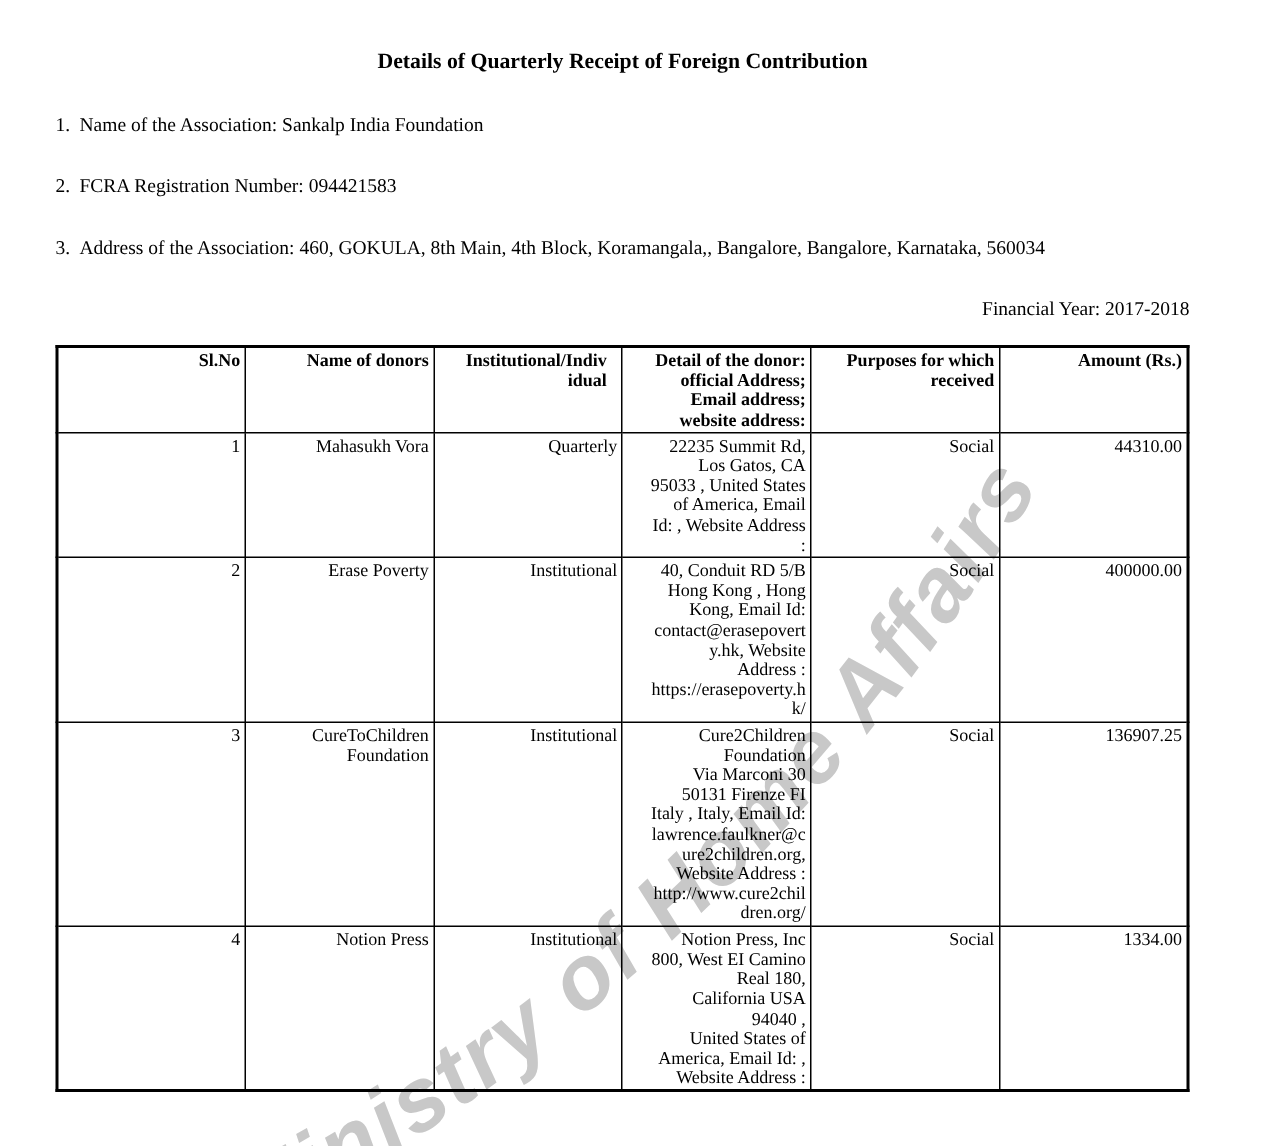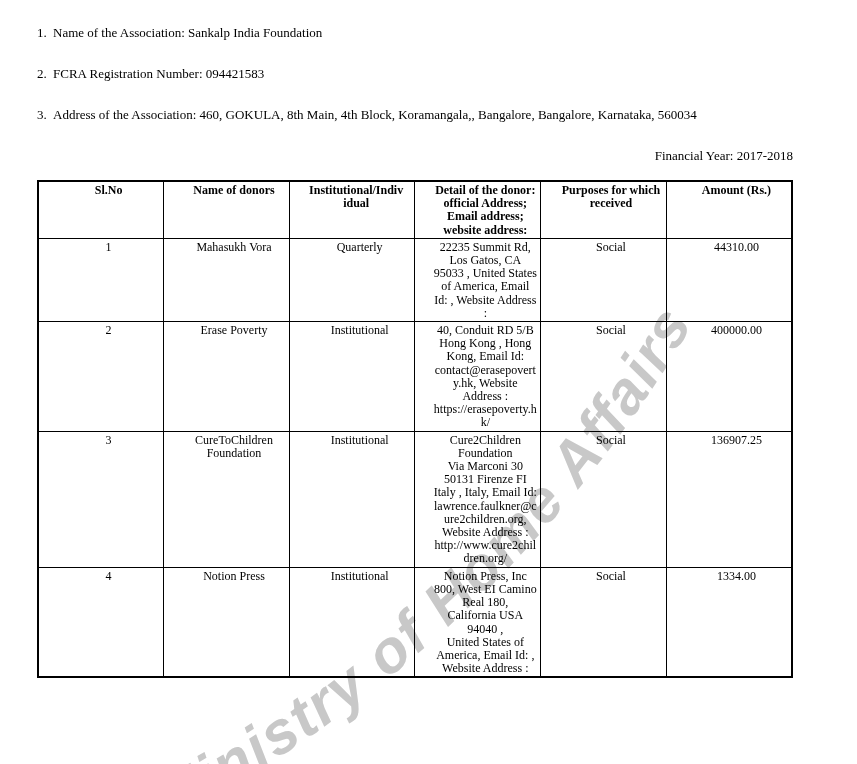--- a/index.html
+++ b/index.html
@@ -53,21 +53,21 @@
   table.donors {
     margin-top: 16px;
     width: 756px;
     table-layout: fixed;
     border-collapse: collapse;
     border: 2px solid #000000;
   }
   table.donors th, table.donors td {
     border: 1px solid #000000;
     vertical-align: top;
-    text-align: center;
+    text-align: right;
     padding: 2px 3px 1px 18px;
     font-size: 12px;
     line-height: 13.2px;
     white-space: pre-line;
     overflow-wrap: break-word;
     word-wrap: break-word;
   }
   table.donors th { font-weight: bold; }
   
   table.donors th:nth-child(3) { padding-right: 10px; margin-left: 32px; }
@@ -86,20 +86,21 @@
     <defs>
       <path id="wm-arc" d="M 165 823 A 1290 1290 0 0 0 738 239" fill="none"></path>
     </defs>
     <text class="wm-text" font-size="60" letter-spacing="2" fill="#c8c8c8">
       <textPath href="#wm-arc">Ministry of Home Affairs</textPath>
     </text>
   </svg>
 
   <div class="content">
 
+    <div class="title">Details of Quarterly Receipt of Foreign Contribution</div>
 
     <div class="item">
       <span class="item-num">1.</span>
       <span class="item-text">Name of the Association: Sankalp India Foundation</span>
     </div>
 
     <div class="item">
       <span class="item-num">2.</span>
       <span class="item-text">FCRA Registration Number: 094421583</span>
     </div>

